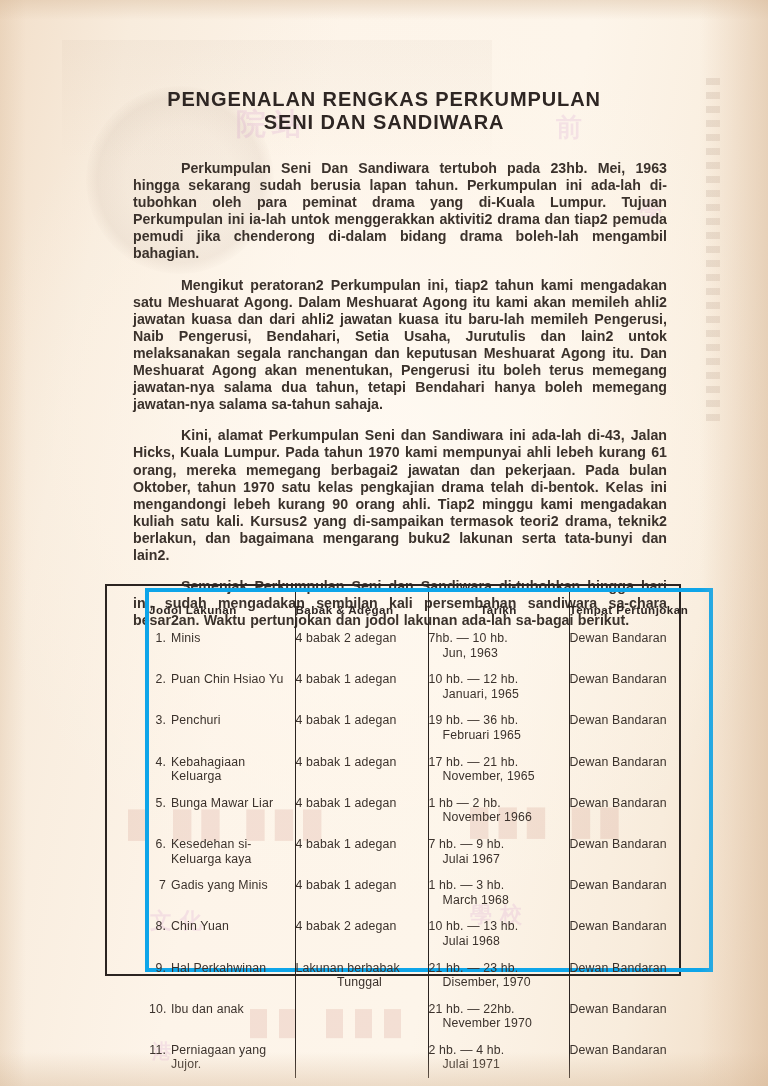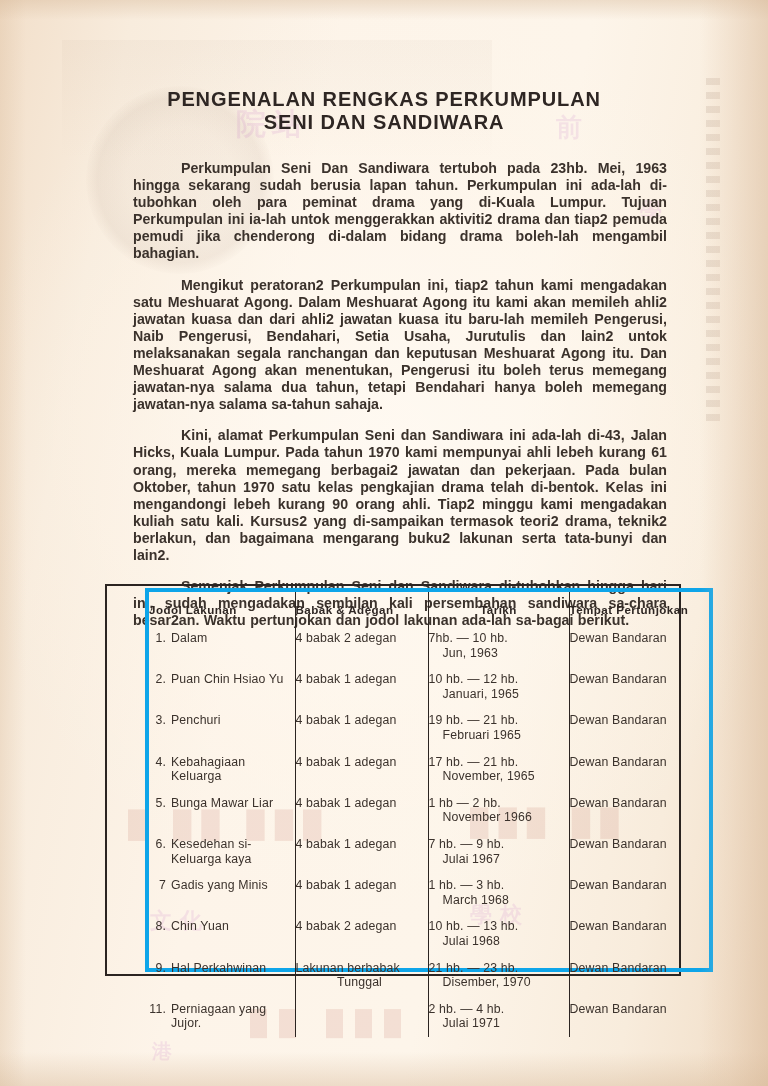--- a/index.html
+++ b/index.html
@@ -277,21 +277,21 @@
             <th class="h2">Babak &amp; Adegan</th>
             <th class="h3">Tarikh</th>
             <th class="h4">Tempat Pertunjokan</th>
           </tr>
         </thead>
         <tbody id="schedule-body">
             <tr>
               <td class="col-title">
                 <span class="title-cell">
                   <span class="title-num">1.</span>
-                  <span class="title-name">Dalam</span>
+                  <span class="title-name">Minis</span>
                 </span>
               </td>
               <td class="col-babak"><span>4 babak 2 adegan</span></td>
               <td class="col-tarikh">
                 <span class="date-line1">7hb. — 10 hb.</span>
                 <span class="date-line2">Jun, 1963</span>
               </td>
               <td class="col-tempat">Dewan Bandaran</td>
             </tr>
             <tr>
@@ -310,21 +310,21 @@
             </tr>
             <tr>
               <td class="col-title">
                 <span class="title-cell">
                   <span class="title-num">3.</span>
                   <span class="title-name">Penchuri</span>
                 </span>
               </td>
               <td class="col-babak"><span>4 babak 1 adegan</span></td>
               <td class="col-tarikh">
-                <span class="date-line1">19 hb. — 21 hb.</span>
+                <span class="date-line1">19 hb. — 36 hb.</span>
                 <span class="date-line2">Februari 1965</span>
               </td>
               <td class="col-tempat">Dewan Bandaran</td>
             </tr>
             <tr>
               <td class="col-title">
                 <span class="title-cell">
                   <span class="title-num">4.</span>
                   <span class="title-name">Kebahagiaan Keluarga</span>
                 </span>
@@ -396,20 +396,34 @@
               <td class="col-title">
                 <span class="title-cell">
                   <span class="title-num">9.</span>
                   <span class="title-name">Hal Perkahwinan</span>
                 </span>
               </td>
               <td class="col-babak"><span>Lakunan berbabak</span><span class="babak-line2">Tunggal</span></td>
               <td class="col-tarikh">
                 <span class="date-line1">21 hb. — 23 hb.</span>
                 <span class="date-line2">Disember, 1970</span>
+              </td>
+              <td class="col-tempat">Dewan Bandaran</td>
+            </tr>
+            <tr>
+              <td class="col-title">
+                <span class="title-cell">
+                  <span class="title-num">10.</span>
+                  <span class="title-name">Ibu dan anak</span>
+                </span>
+              </td>
+              <td class="col-babak"><span></span></td>
+              <td class="col-tarikh">
+                <span class="date-line1">21 hb. — 22hb.</span>
+                <span class="date-line2">Nevember 1970</span>
               </td>
               <td class="col-tempat">Dewan Bandaran</td>
             </tr>
             <tr>
               <td class="col-title">
                 <span class="title-cell">
                   <span class="title-num">11.</span>
                   <span class="title-name">Perniagaan yang Jujor.</span>
                 </span>
               </td>

